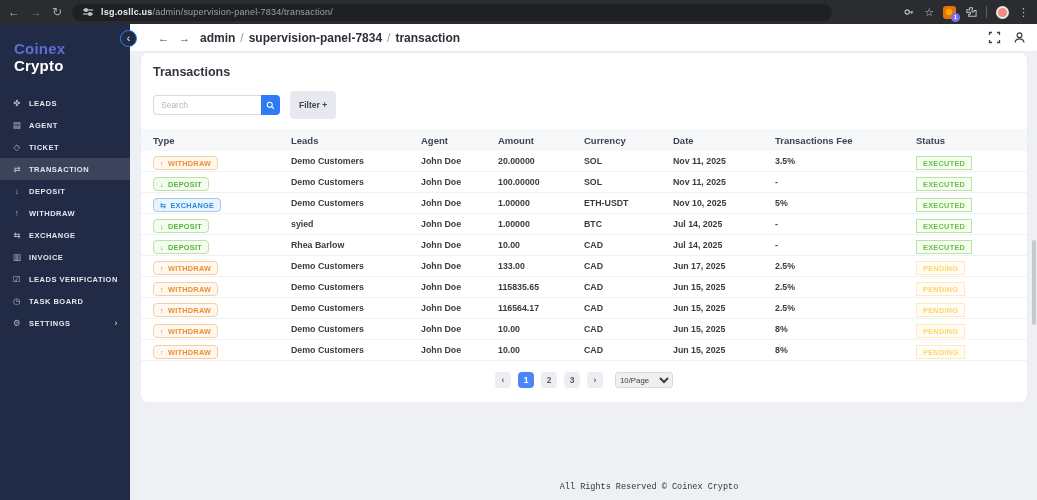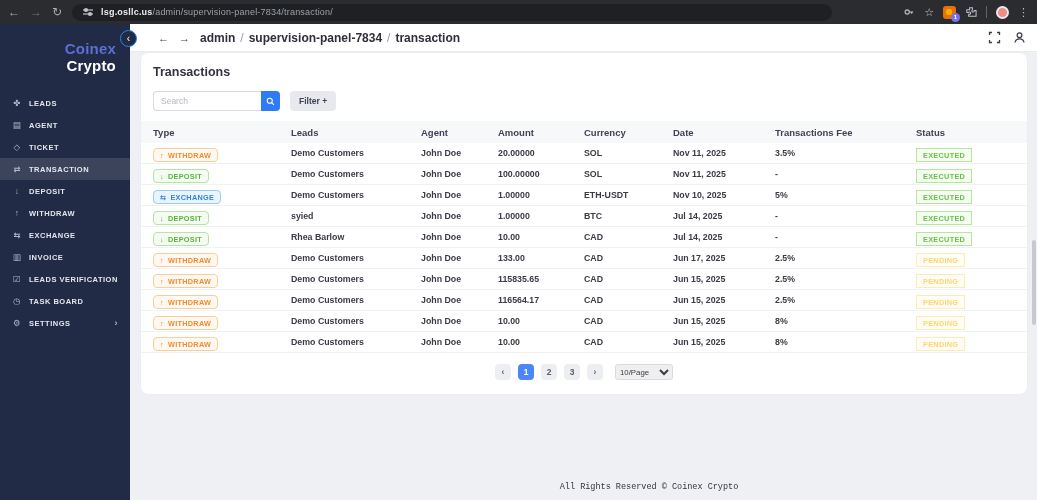--- a/index.html
+++ b/index.html
@@ -19,21 +19,21 @@
   .cr-ic { color:#bdc1c6; font-size:11px; line-height:1; }
   .ext-ic { width:13px; height:13px; background:#e8710a; border-radius:3px; position:relative; }
   .ext-ic::before { content:""; position:absolute; inset:3px 4px 4px 3px; border-radius:2px; background:#f9ab00; }
   .ext-badge { position:absolute; right:-4px; bottom:-3px; width:9px; height:9px; background:#7c6ff0; color:#fff; border-radius:50%; font-size:6px; display:flex; align-items:center; justify-content:center; font-weight:bold; }
   .sep { width:1px; height:12px; background:#5f6368; }
   .avatar-ic { width:13px; height:13px; border-radius:50%; background:#f28b82; border:2px solid #e8eaed; }
 
   
   .app { display:flex; height:476px; position:relative; }
   .sidebar { width:130px; background:#222b45; flex:0 0 130px; color:#dfe3ee; position:relative; }
-  .brand { padding:16px 14px 18px; font-size:15px; font-weight:bold; letter-spacing:.2px;text-align:right; }
+  .brand { padding:16px 14px 18px; font-size:15px; font-weight:bold; letter-spacing:.2px; }
   .brand .b1 { color:#5b6fd6; }
   .brand .b2 { color:#ffffff; font-weight:600; }
   .nav-item { display:flex; align-items:center; gap:7px; padding:6px 12px; font-size:7.5px; font-weight:bold; letter-spacing:.5px; color:#e3e6ef; cursor:pointer; }
   .nav-item.active { background:rgba(255,255,255,.12); }
   .nav-ic { width:10px; font-size:8.5px; color:#aeb6cc; text-align:center; }
   .nav-chev { margin-left:auto; font-size:9px; color:#aeb6cc; }
 
   .main { flex:1; display:flex; flex-direction:column; position:relative; }
 
   
@@ -47,21 +47,21 @@
 
   
   .content { flex:1; padding:0 10px 0; position:relative; }
   .card { background:#fff; border:1px solid #ebedf0; border-radius:8px; width:888px; margin:0 auto; padding:10px 0 10px; }
   .card-title { font-size:12.5px; color:#33343e; font-weight:600; padding:2px 12px 12px; }
   .controls { display:flex; align-items:center; padding:0 12px 10px; }
   .search-wrap { display:flex; }
   .search-input { width:108px; height:20px; border:1px solid #d9dbe0; border-right:none; border-radius:4px 0 0 4px; font-size:8.5px; padding:0 7px; color:#444; outline:none; font-family:inherit; }
   .search-input::placeholder { color:#b4b7bf; }
   .search-btn { width:19px; height:20px; background:#2f7bf6; border:none; border-radius:0 4px 4px 0; color:#fff; font-size:9px; cursor:pointer; display:flex; align-items:center; justify-content:center; }
-  .filter-btn { margin-left:10px; height:20px; background:#e7e9ee; border:none; border-radius:4px; font-size:8.5px; font-weight:600; color:#3f4254; padding:0 9px; cursor:pointer; font-family:inherit; }
+  .filter-btn { margin-left:10px; height:28px; background:#e7e9ee; border:none; border-radius:4px; font-size:8.5px; font-weight:600; color:#3f4254; padding:0 9px; cursor:pointer; font-family:inherit; }
 
   
   .tgrid { display:grid; grid-template-columns:150px 130px 77px 86px 89px 102px 141px 1fr; align-items:center; }
   .thead { background:#f7f8fa; height:22px; }
   .thead span { font-size:9.5px; font-weight:bold; color:#3f4254; }
   .tgrid > :first-child { padding-left:12px; }
   .trow { height:21px; border-bottom:1px solid #f1f2f4; background:#fff; }
   .trow:last-of-type { border-bottom:1px solid #f1f2f4; }
   .tcell { font-size:8.8px; color:#3a3b45; font-weight:600; }
   .badge { display:inline-flex; align-items:center; gap:4px; font-size:7.3px; font-weight:bold; letter-spacing:.3px; padding:2.5px 6px; border-radius:4px; border:1px solid; line-height:1; cursor:pointer; }

